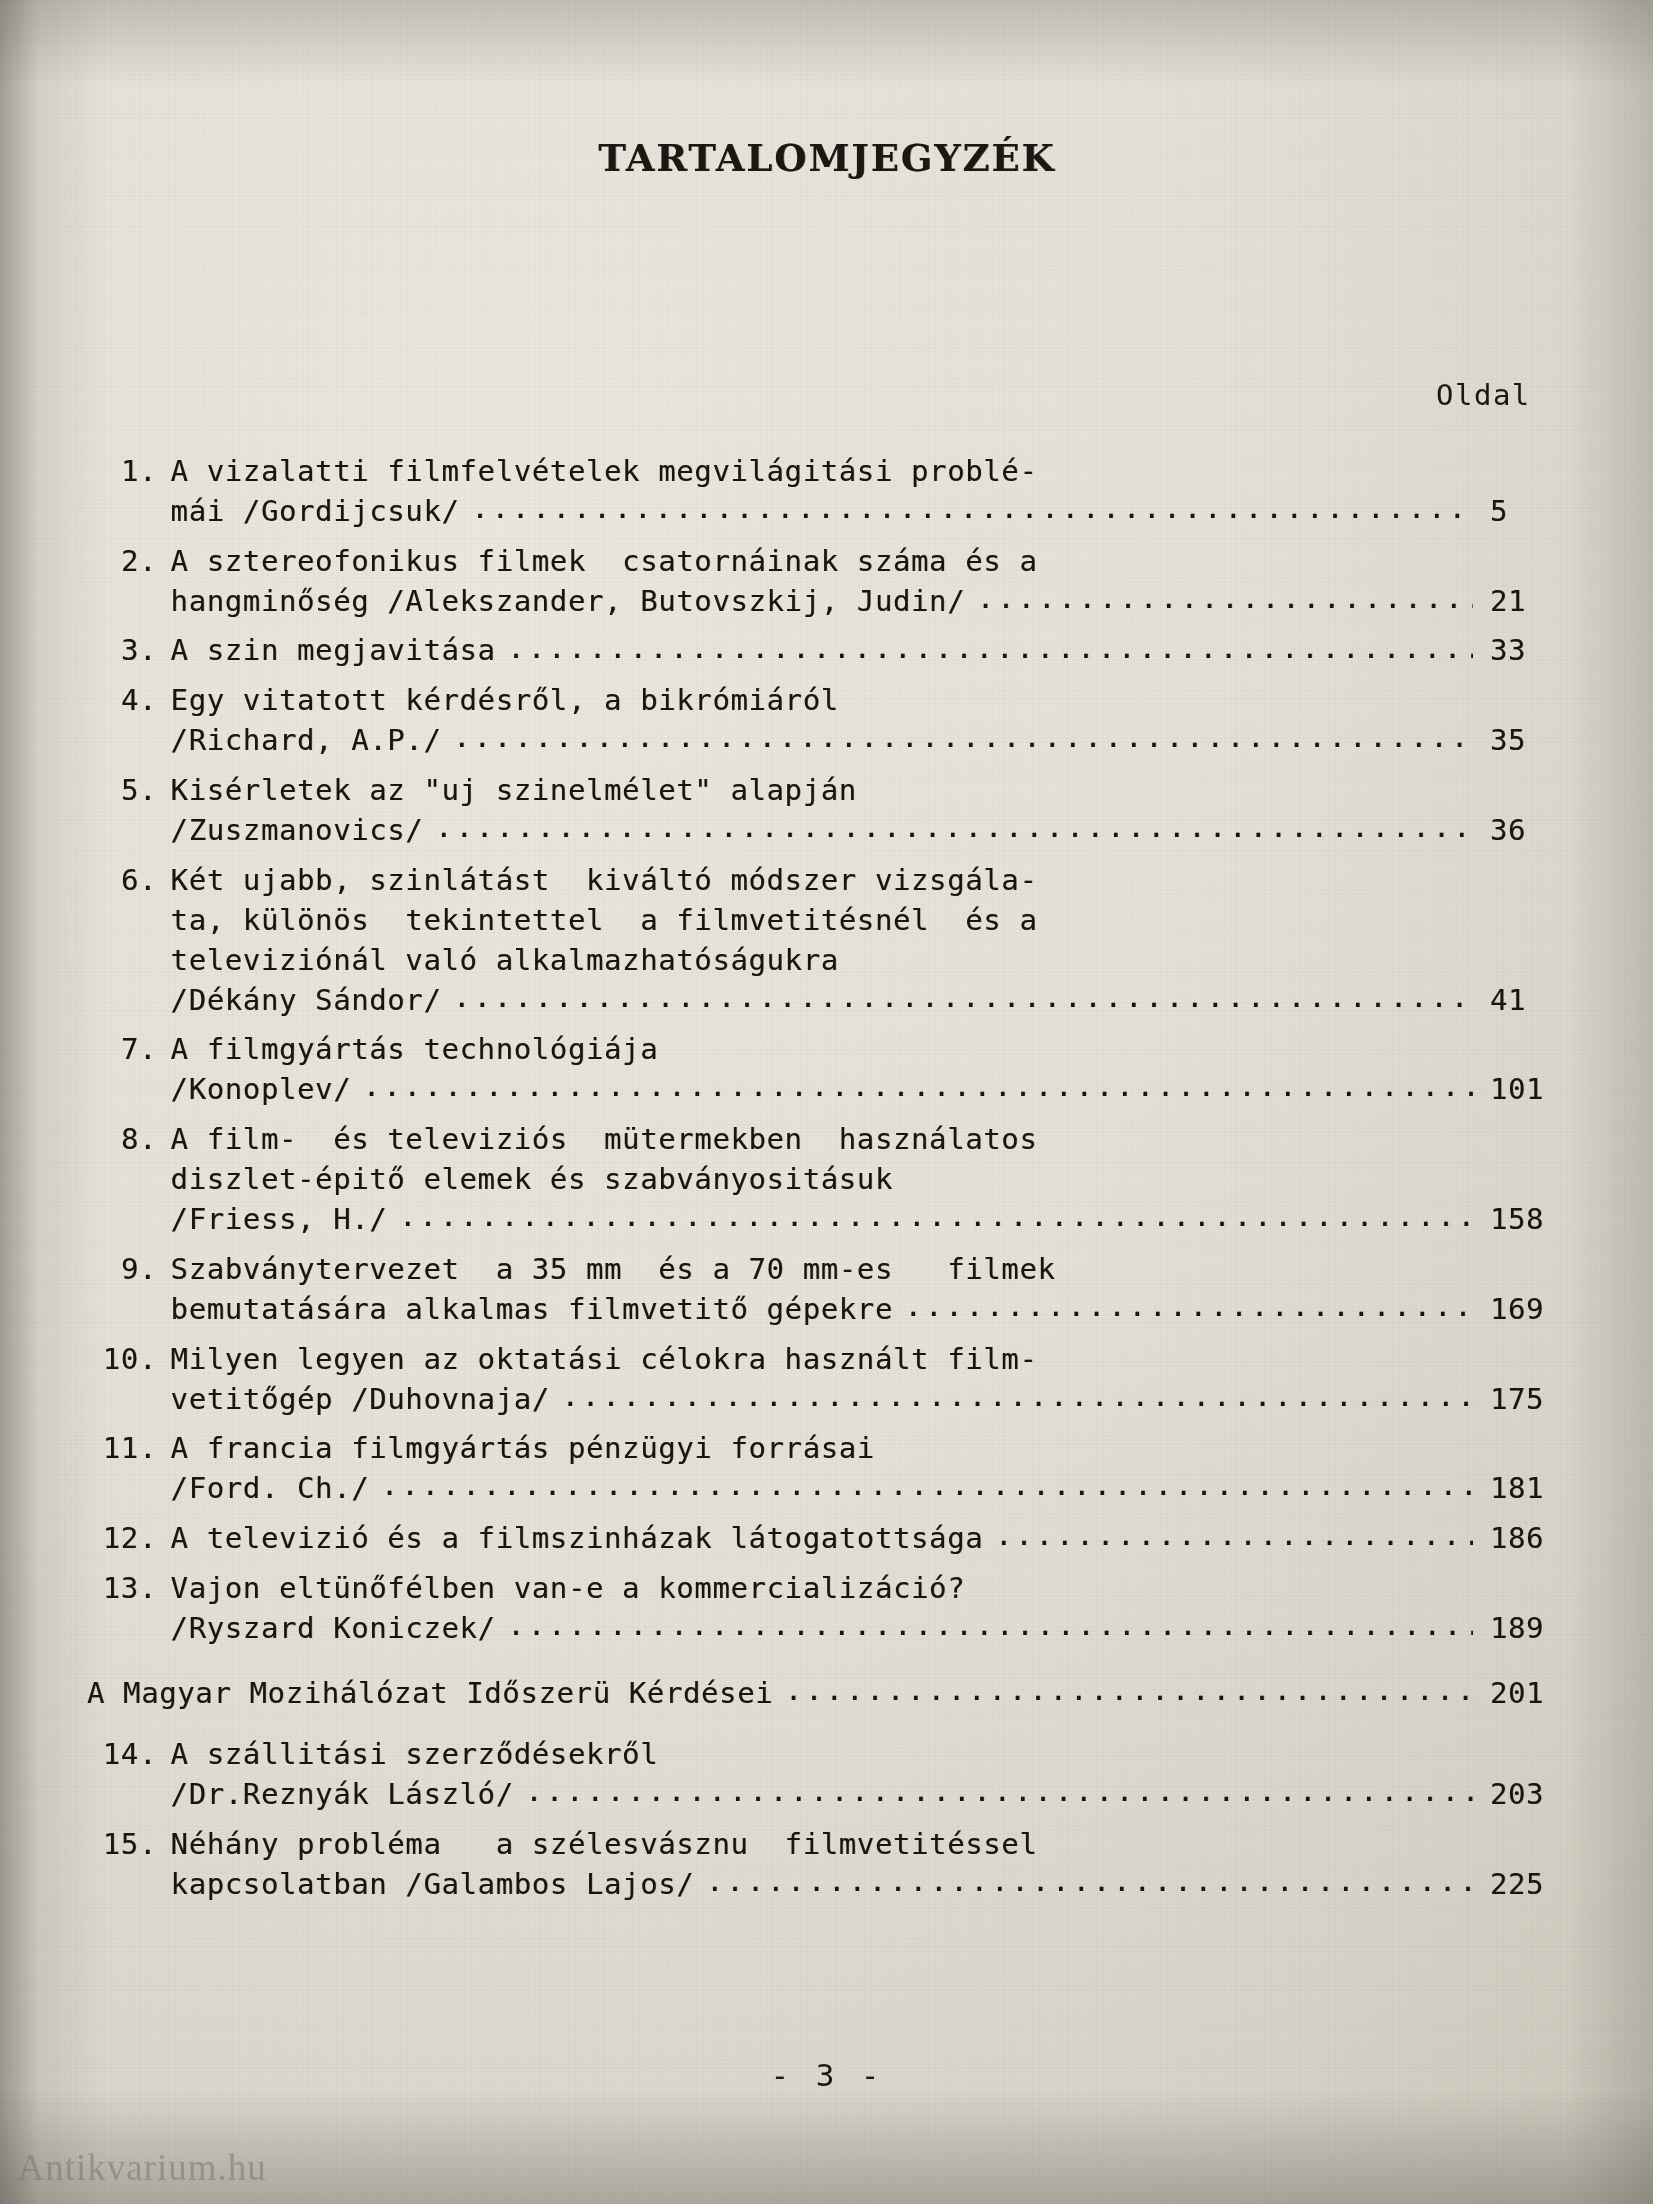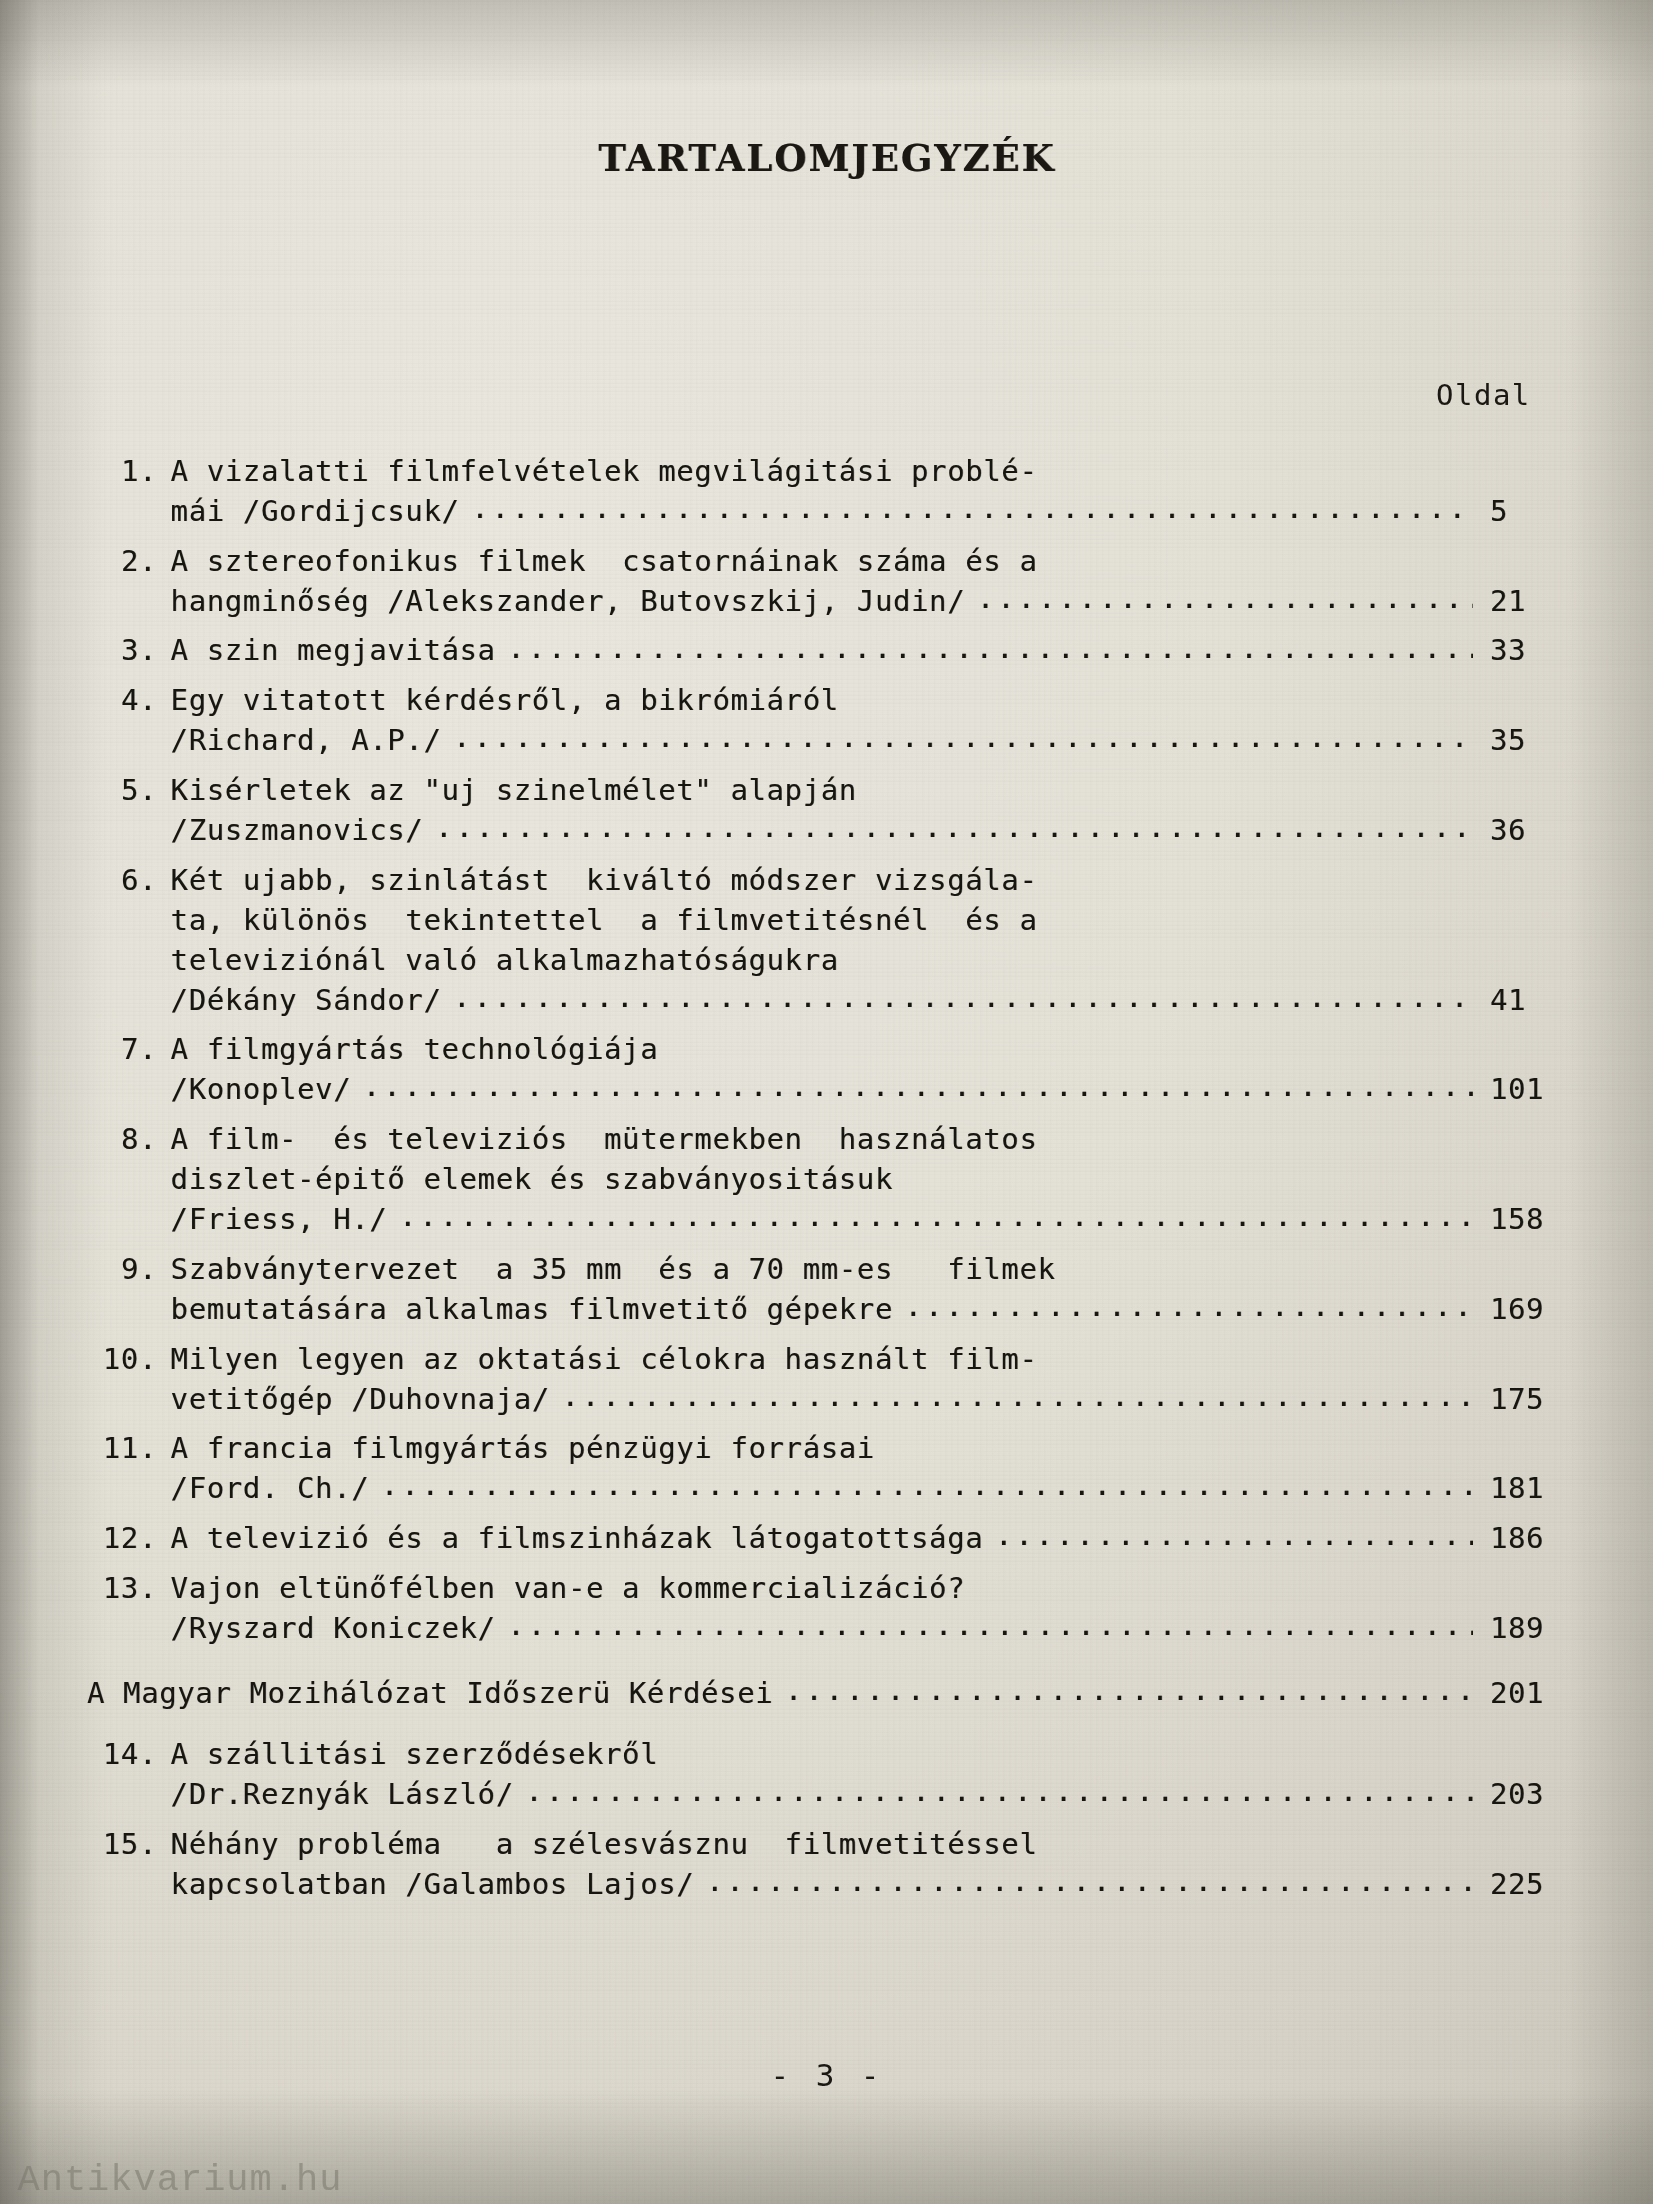--- a/index.html
+++ b/index.html
@@ -124,23 +124,23 @@
     bottom: 112px;
     left: 0;
     width: 1654px;
     text-align: center;
     font-size: 31px;
     letter-spacing: 3.9px;
     color: #1b1813;
   }
   .watermark {
     position: absolute;
-    bottom: 4px;
+    bottom: 16px;
     left: 17.5px;
-    font-family: Liberation Mono, monospace;
+    font-family: Liberation Serif, serif;
     font-size: 37px;
     color: rgba(120,118,108,0.55);
     letter-spacing: 1px;
   }
   .special { margin-top: 25px; margin-bottom: 21.3px; }
 </style>
 </head>
 <body>
 
 <div class="page">

